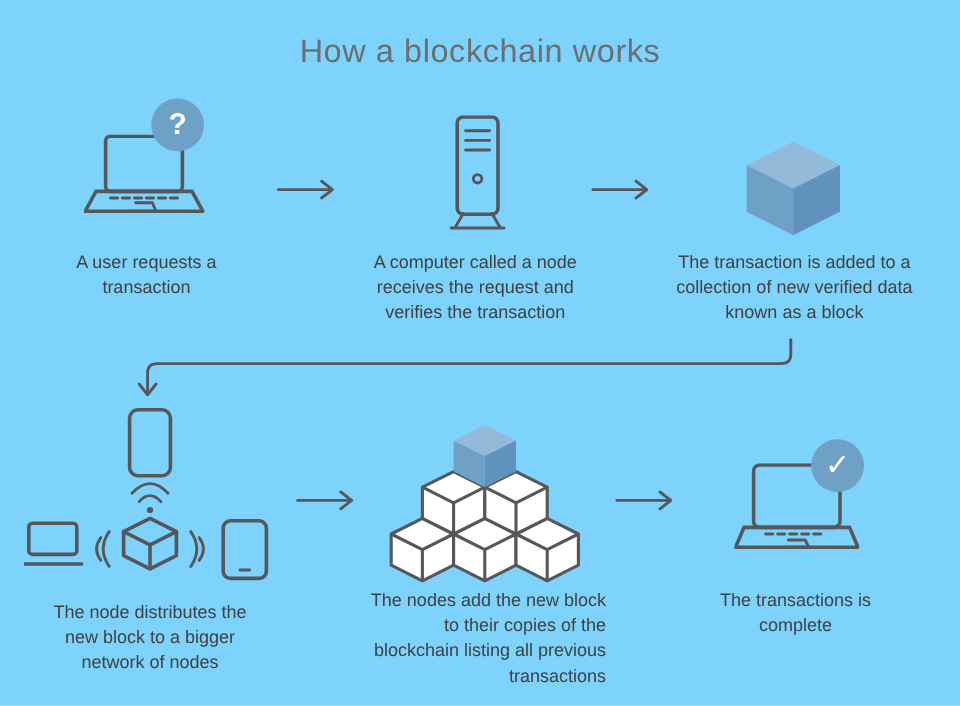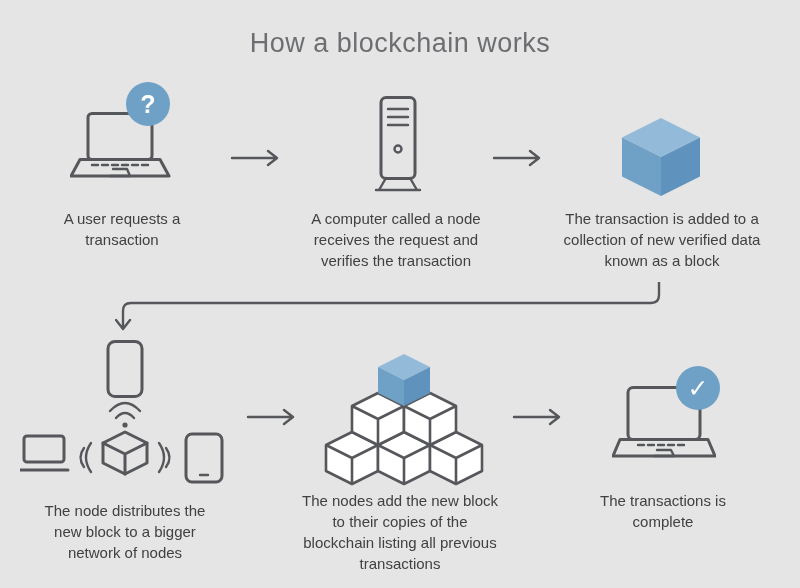--- a/index.html
+++ b/index.html
@@ -1,37 +1,37 @@
 <!DOCTYPE html>
 <html><head>
 <meta charset="utf-8">
 <style>
   html,body{margin:0;padding:0;}
   .canvas{
     position:relative;
     width:800px;height:588px;
-    background:#e5e5e5;
+    background:#7dd3fc;
     font-family:"Liberation Sans","DejaVu Sans",sans-serif;
     overflow:hidden;
   }
   .title{
     position:absolute;top:28px;left:0;width:800px;
     text-align:center;
     font-size:27px;color:#6d6e71;letter-spacing:0.5px;
   }
   .caption{
     position:absolute;
     text-align:center;
     font-size:15px;line-height:21px;color:#414042;
   }
   .cap1{left:37px;top:208px;width:170px;}
   .cap2{left:296px;top:208px;width:200px;}
   .cap3{left:552px;top:208px;width:220px;}
   .cap4{left:30px;top:500px;width:190px;}
-  .cap5{left:295px;top:490px;width:210px;}
+  .cap5{left:295px;top:490px;width:210px;text-align:right;}
   .cap6{left:573px;top:490px;width:180px;}
   .icon{position:absolute;}
   .ic-laptop1{left:70px;top:112px;}
   .ic-server{left:366px;top:96px;}
   .ic-cube{left:622px;top:118px;}
   .ic-network{left:20px;top:340px;}
   .ic-pyramid{left:296px;top:352px;}
   .ic-laptop2{left:612px;top:386px;}
   .arrow{position:absolute;}
   .ar1{left:230px;top:149px;}

